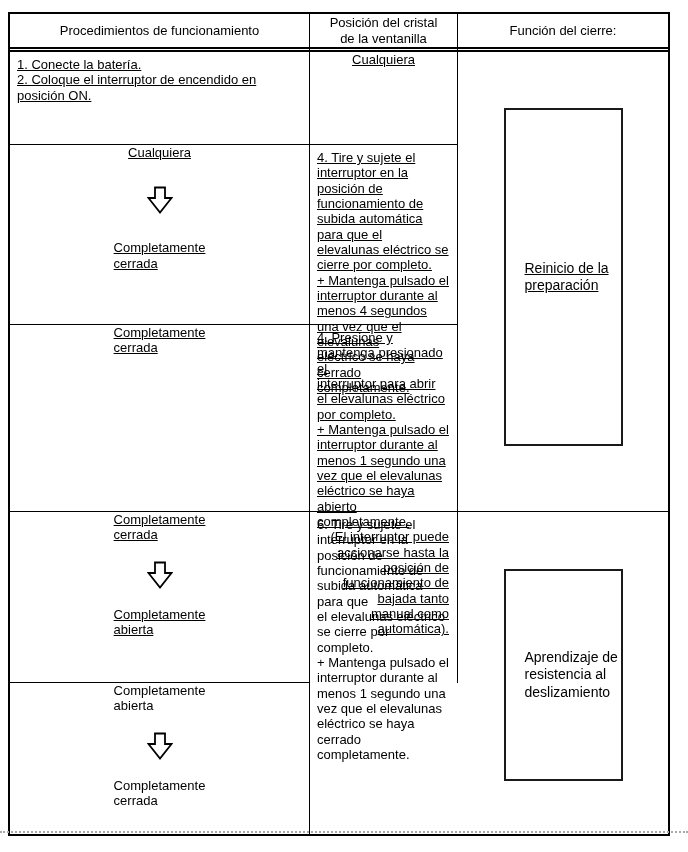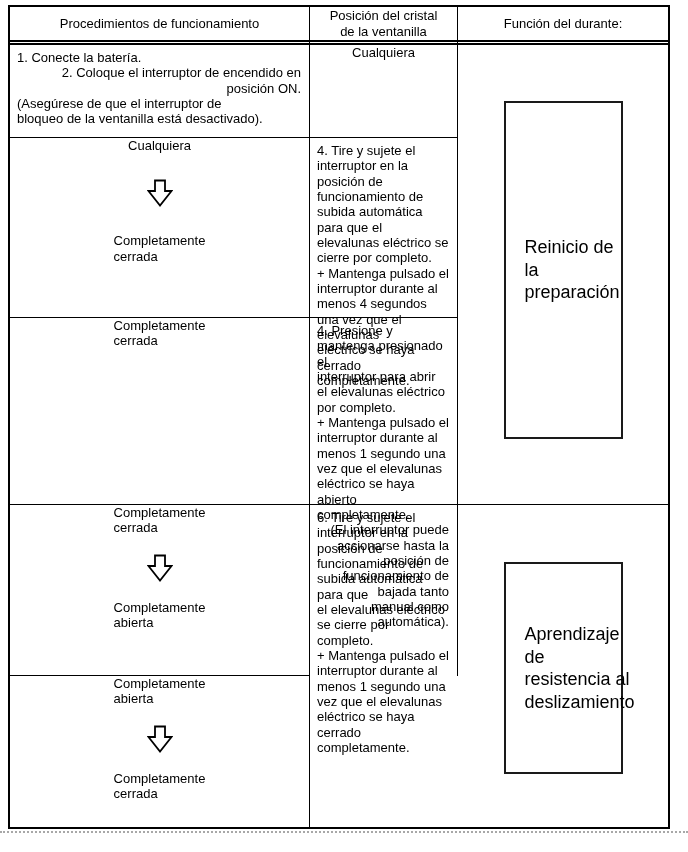--- a/index.html
+++ b/index.html
@@ -14,55 +14,55 @@
   }
   #stage {
     position: relative;
     width: 688px;
     height: 852px;
     background: #fff;
   }
   .proc-table {
     position: absolute;
     left: 8px;
-    top: 5px;
+    top: 12px;
     width: 662px;
     height: 824px;
     box-sizing: border-box;
     border: 2px solid #000;
     display: grid;
     grid-template-columns: 300px 148px 1fr;
     grid-template-rows: 38px 93px 180px 187px 171px 151px;
     background: #fff;
   }
   .cell {
     box-sizing: border-box;
     font-size: 13px;
     line-height: 1.18;
   }
   .b-right  { border-right: 1px solid #000; }
-  .b-bottom { border-bottom: 1px solid #000; }
+  .b-bottom { border-bottom: 1px solid #000; text-decoration: underline; }
   .hdr {
     border-bottom: 5px double #000;
     display: flex;
     align-items: center;
     justify-content: center;
     text-align: center;
     font-size: 13px;
   }
   .hdr .hdr-text { white-space: pre-line; text-align: center; }
   .hdr .hdr-text.center { text-align: center; }
   .proc {
     padding: 5px 8px 0 7px;
   }
   .proc p {
     margin: 0;
     white-space: pre-line;
   }
-  .mt6  { margin-top: 6px; text-align: right; }
+  .mt6  { margin-top: 6px; }
   .mt7  { margin-top: 7px; }
   .mt11 { margin-top: 11px; }
   .mt12 { margin-top: 12px; }
   .mt16 { margin-top: 16px; text-align: right; }
   .mt44 { margin-top: 44px; }
   .mt62 { margin-top: 62px; }
   .pos {
     display: flex;
     flex-direction: column;
     align-items: center;
@@ -87,21 +87,21 @@
     display: flex;
     align-items: center;
     background: #fff;
   }
   .func-box.box-a { height: 338px; margin-top: 56px; }
   .func-box.box-b { height: 212px; margin-top: 57px; }
   .func-box .func-text {
     white-space: pre-line;
     padding-left: 19px;
     text-align: left;
-    font-size: 18px;
+    font-size: 14px;
     line-height: 1.25;
   }
   .page-separator {
     position: absolute;
     left: 0;
     top: 831px;
     width: 688px;
     height: 0;
     border-top: 2px dotted #a8a8a8;
   }
@@ -113,29 +113,27 @@
   <div class="proc-table">
 
     <div class="cell hdr b-right">
       <span class="hdr-text center">Procedimientos de funcionamiento</span>
     </div>
     <div class="cell hdr b-right">
       <span class="hdr-text">Posición del cristal
 de la ventanilla</span>
     </div>
     <div class="cell hdr">
-      <span class="hdr-text center">Función del durante:</span>
+      <span class="hdr-text center">Función del cierre:</span>
     </div>
 
     <div class="cell proc b-right b-bottom">
       <p>1. Conecte la batería.</p>
       <p class="mt6">2. Coloque el interruptor de encendido en
 posición ON.</p>
-      <p class="mt7">(Asegúrese de que el interruptor de
-bloqueo de la ventanilla está desactivado).</p>
     </div>
     <div class="cell pos b-right b-bottom">
       <span class="pos-text">Cualquiera</span>
     </div>
 
     <div class="cell func b-bottom" style="grid-column:3; grid-row:2 / 5;">
       <div class="func-box box-a">
         <span class="func-text">Reinicio de la
 preparación</span>
       </div>

